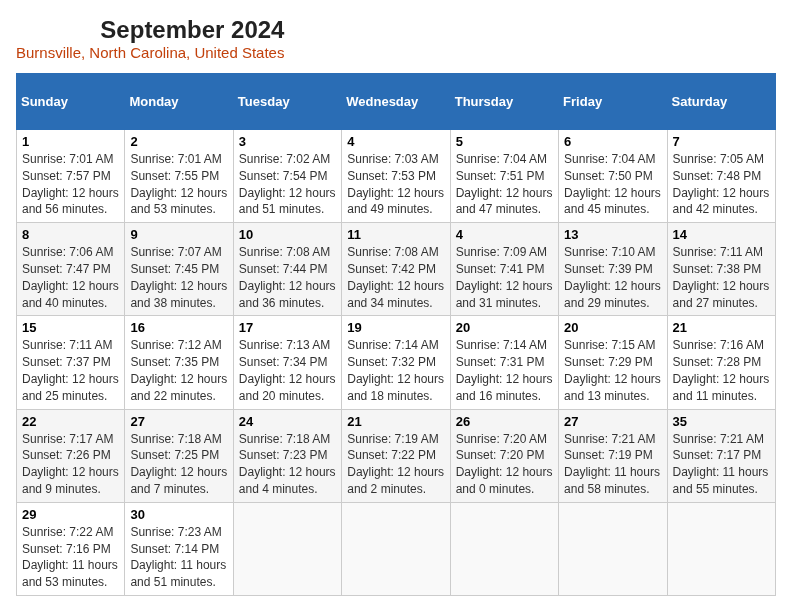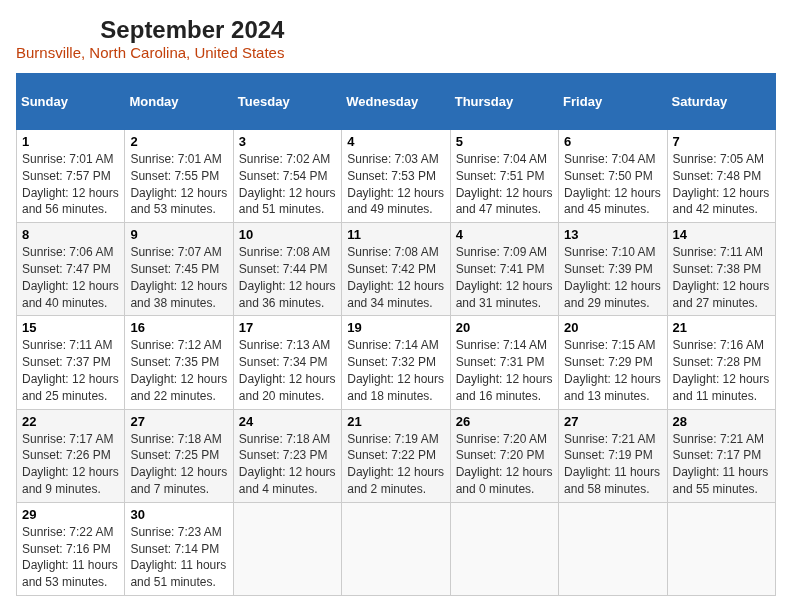--- a/index.html
+++ b/index.html
@@ -226,21 +226,21 @@
         </td>
         <td>
           <span class="day-number">26</span>
           <div class="day-info">Sunrise: 7:20 AM<br>Sunset: 7:20 PM<br>Daylight: 12 hours and 0 minutes.</div>
         </td>
         <td>
           <span class="day-number">27</span>
           <div class="day-info">Sunrise: 7:21 AM<br>Sunset: 7:19 PM<br>Daylight: 11 hours and 58 minutes.</div>
         </td>
         <td>
-          <span class="day-number">28</span>
+          <span class="day-number">35</span>
           <div class="day-info">Sunrise: 7:21 AM<br>Sunset: 7:17 PM<br>Daylight: 11 hours and 55 minutes.</div>
         </td>
       </tr>
       <tr>
         <td>
           <span class="day-number">29</span>
           <div class="day-info">Sunrise: 7:22 AM<br>Sunset: 7:16 PM<br>Daylight: 11 hours and 53 minutes.</div>
         </td>
         <td>
           <span class="day-number">30</span>

